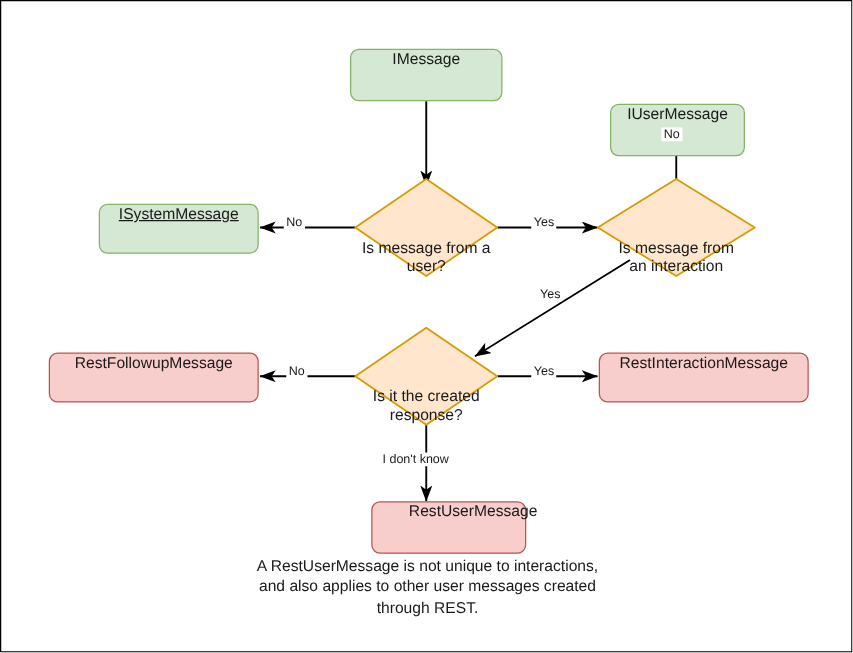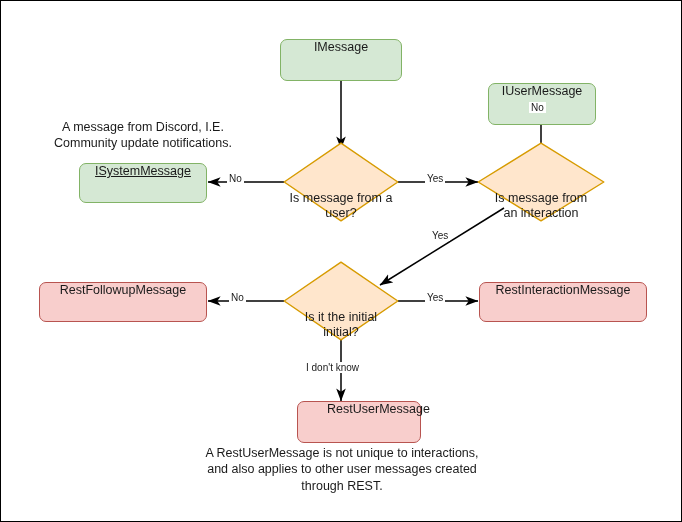--- a/index.html
+++ b/index.html
@@ -144,21 +144,21 @@
     <svg width="128" height="80" viewBox="0 0 128 80">
       <polygon points="64,1.2 126.8,40 64,78.8 1.2,40" fill="#ffe6cc" stroke="#d79b00" stroke-width="1.4" stroke-linejoin="round"></polygon>
     </svg>
     <div class="diamond-label">Is message from an interaction</div>
   </div>
 
   <div class="diamond-wrap" style="left:282px; top:260px; width:116px; height:80px;">
     <svg width="116" height="80" viewBox="0 0 116 80">
       <polygon points="58,1.2 114.8,40 58,78.8 1.2,40" fill="#ffe6cc" stroke="#d79b00" stroke-width="1.4" stroke-linejoin="round"></polygon>
     </svg>
-    <div class="diamond-label">Is it the initial initial?</div>
+    <div class="diamond-label">Is it the created response?</div>
   </div>
 
   <div class="node node-red" style="left:38px; top:281px; width:168px; height:40px;">
     <span>RestFollowupMessage</span>
   </div>
 
   <div class="node node-red" style="left:478px; top:281px; width:168px; height:40px;">
     <span>RestInteractionMessage</span>
   </div>
 
@@ -173,20 +173,18 @@
   <div class="edge-label" style="left:528px; top:101px;">No</div>
 
   <div class="edge-label" style="left:429px; top:229px;">Yes</div>
 
   <div class="edge-label" style="left:228px; top:291px;">No</div>
 
   <div class="edge-label" style="left:424px; top:291px;">Yes</div>
 
   <div class="edge-label" style="left:303px; top:361px;">I don't know</div>
 
-  <div class="note" style="left:42px; top:118px; width:200px;">A message from Discord, I.E.
-Community update notifications.</div>
 
   <div class="note" style="left:185px; top:444px; width:312px;">A RestUserMessage is not unique to interactions,
 and also applies to other user messages created
 through REST.</div>
 
 </div>
 
 </body></html>

